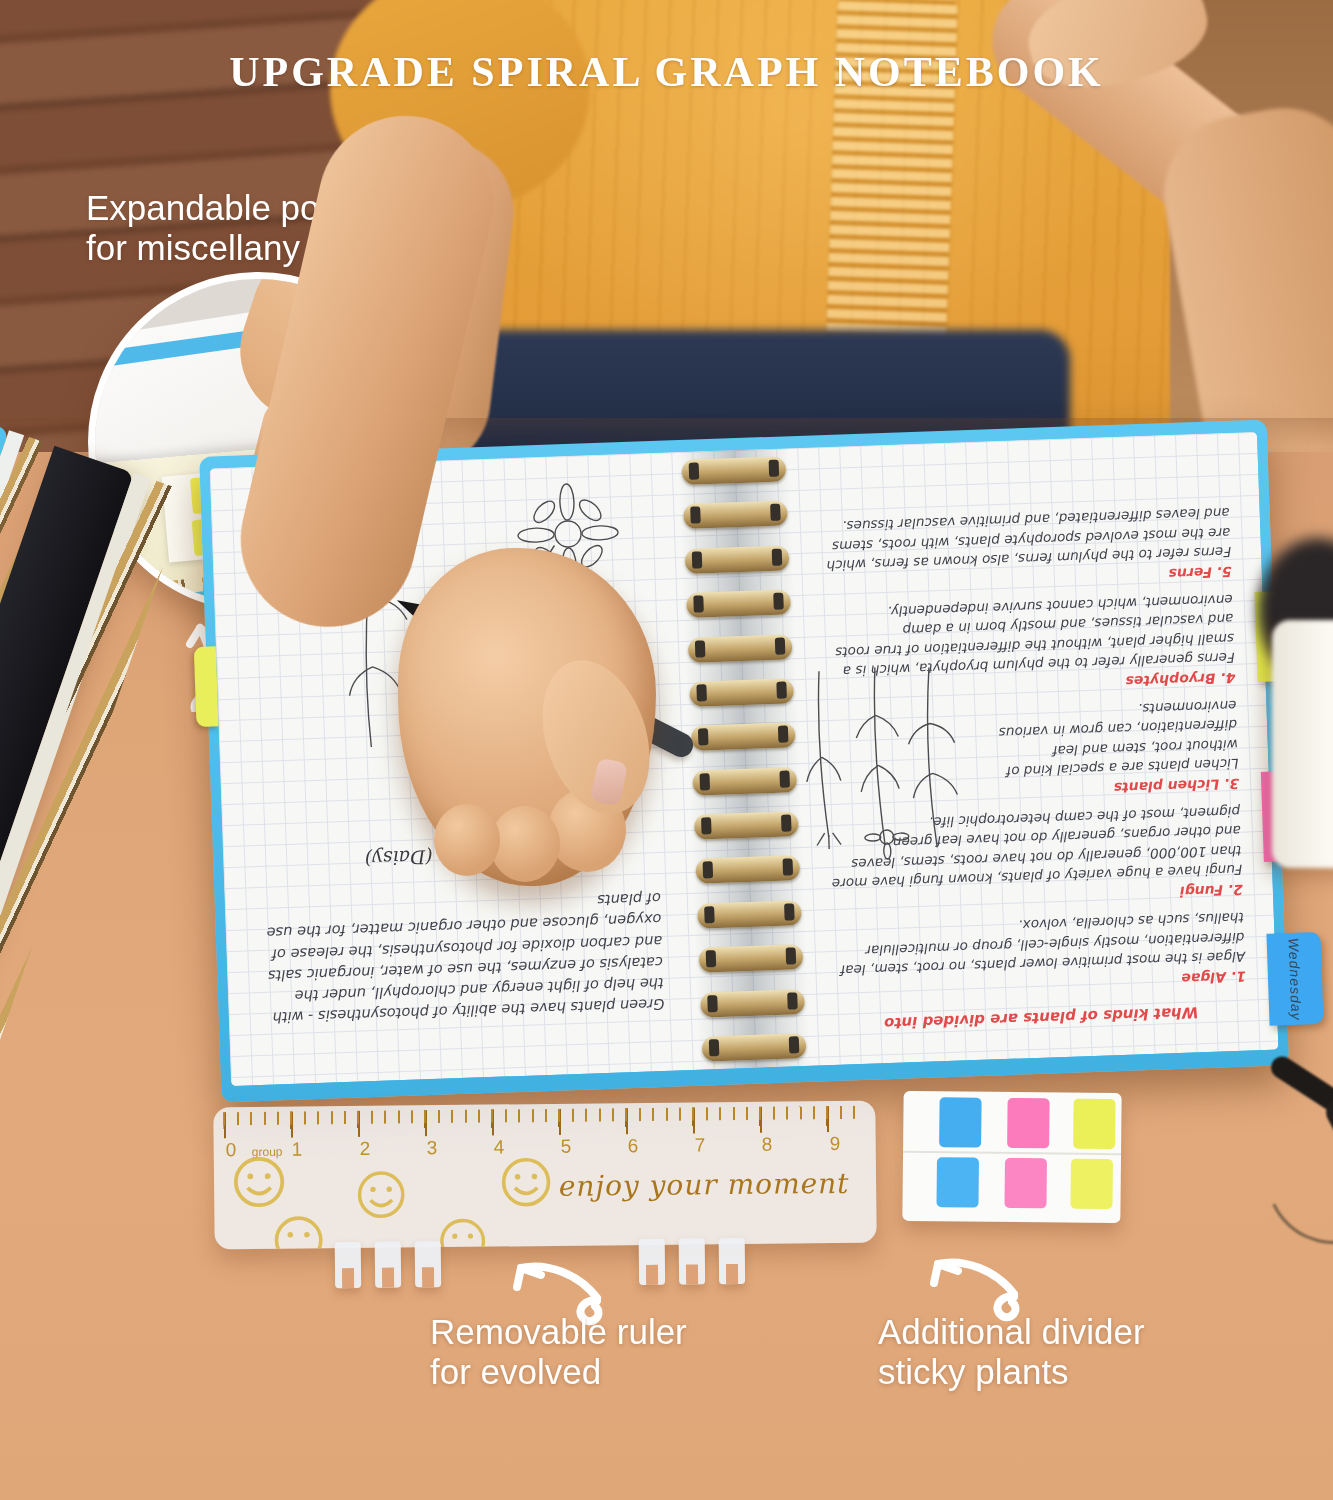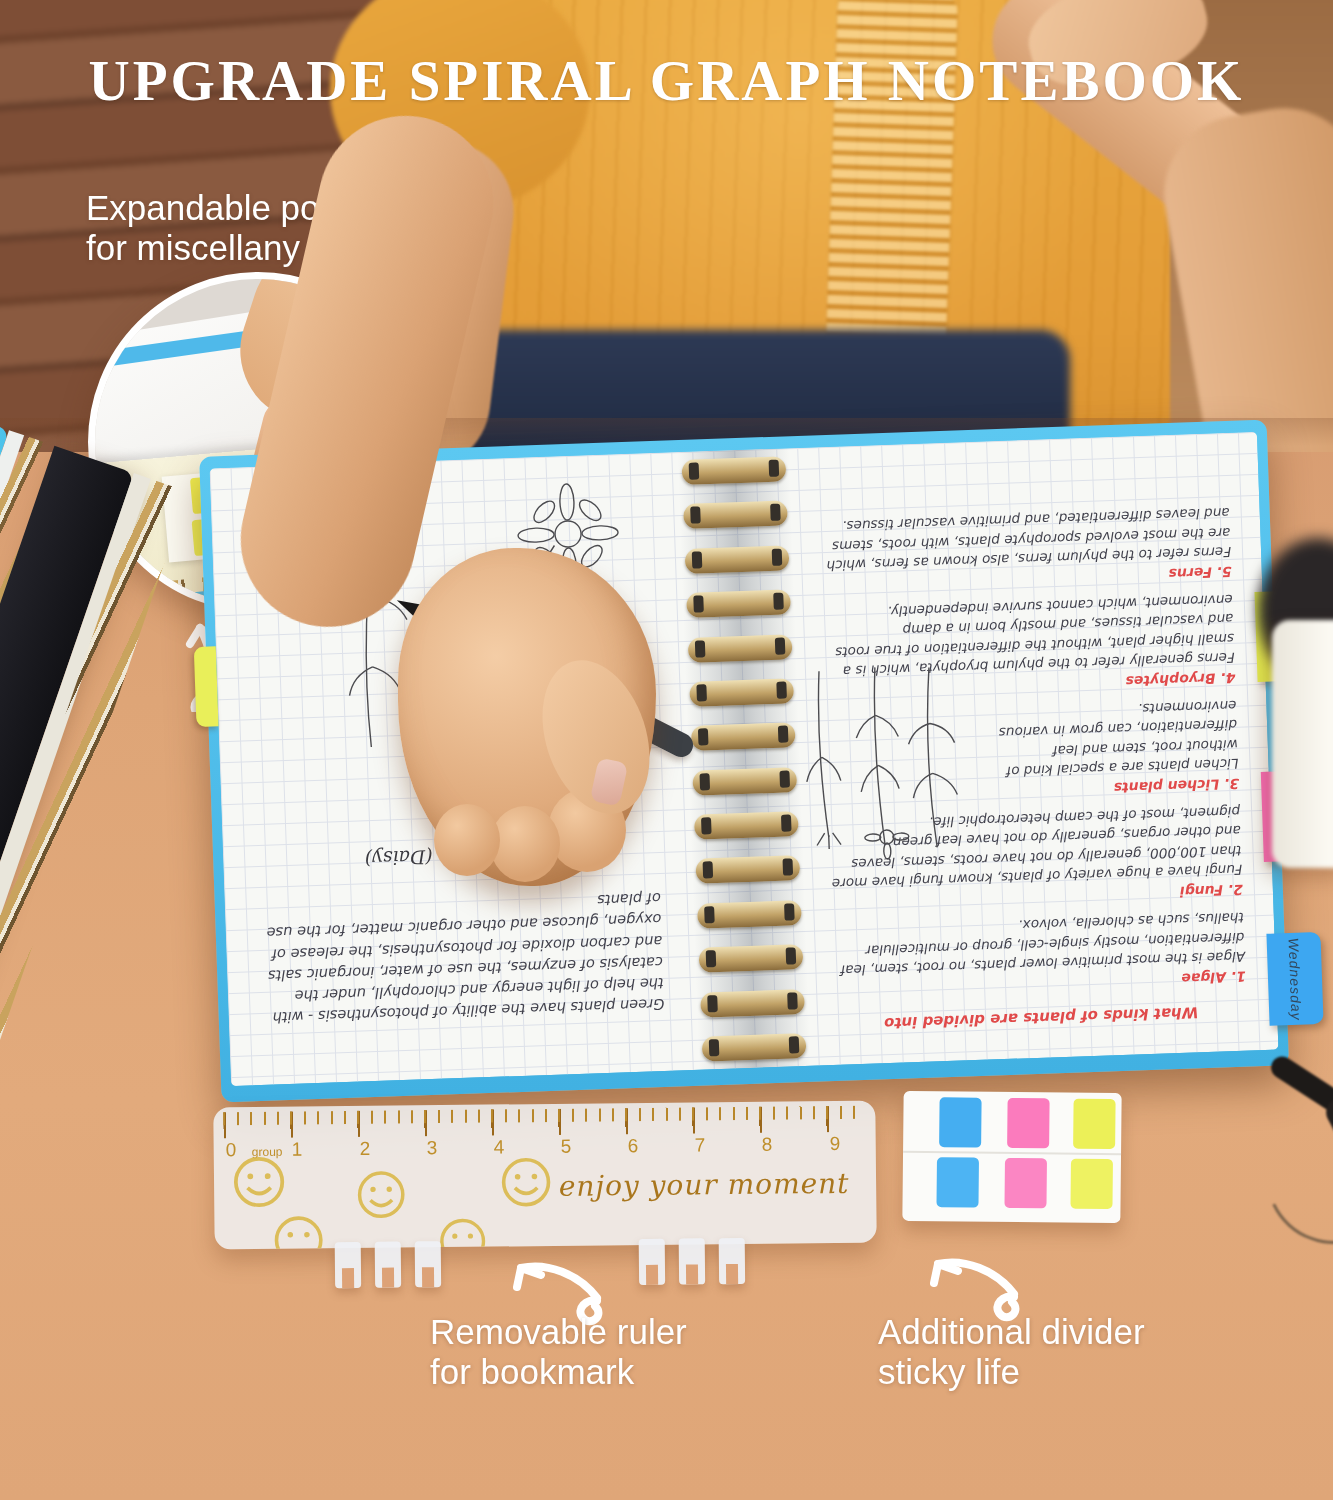--- a/index.html
+++ b/index.html
@@ -36,21 +36,21 @@
     background:linear-gradient(120deg,#f0c79e,#dca87c);filter:blur(1.5px);transform:rotate(-14deg);}
   .forearm-right{left:1040px;top:-40px;width:430px;height:115px;border-radius:60px;
     background:linear-gradient(180deg,#eec098,#d49c6e);transform:rotate(38deg);transform-origin:left top;filter:blur(1.5px);}
   .upperarm-right{right:-50px;top:110px;width:200px;height:380px;border-radius:80px;
     background:linear-gradient(90deg,#e6b68c,#d09866);transform:rotate(-10deg);filter:blur(2px);}
   .desk-front{left:0;top:418px;width:1333px;height:40px;
     background:linear-gradient(180deg,rgba(120,70,40,.25),rgba(0,0,0,0) 70%);}
 
   
   .headline{left:0;top:48px;width:1333px;text-align:center;color:#fff;
-    font-family:"Liberation Serif",serif;font-weight:bold;font-size:57px;letter-spacing:3px;
+    font-family:"Liberation Serif",serif;font-weight:bold;font-size:42px;letter-spacing:3px;
     text-shadow:0 1px 3px rgba(60,30,10,.25);}
   .callout{color:#fff;font-size:35px;line-height:1.14;white-space:pre-line;
     text-shadow:0 1px 4px rgba(80,40,15,.3);}
   .co-pocket{left:86px;top:188px;}
   .co-ruler{left:430px;top:1312px;}
   .co-sticky{left:878px;top:1312px;}
 
   
   .arrow svg{display:block;}
   .arrow path{stroke:#fff;stroke-width:8;fill:none;stroke-linecap:round;stroke-linejoin:round;}
@@ -431,23 +431,23 @@
   </svg>
 </div>
 <div class="abs arrow" style="left:912px;top:1244px;">
   <svg width="120" height="86" viewBox="0 0 120 86">
     <path d="M100,58 c10,9 -4,21 -12,12 c-8,-9 4,-20 14,-17"></path>
     <path d="M102,50 C84,26 52,14 26,20"></path>
     <path d="M26,20 l-4,19 M26,20 l20,7"></path>
   </svg>
 </div>
 <div class="abs callout co-ruler">Removable ruler
-for bookmark</div>
+for evolved</div>
 <div class="abs callout co-sticky">Additional divider
-sticky life</div>
+sticky plants</div>
 
 <div class="abs cup-lid"></div>
 <div class="abs cup-body"></div>
 <div class="abs glasses">
   <div class="g-arm1"></div>
   <div class="g-arm2"></div>
   <div class="g-rim"></div>
 </div>
 
 </body></html>

